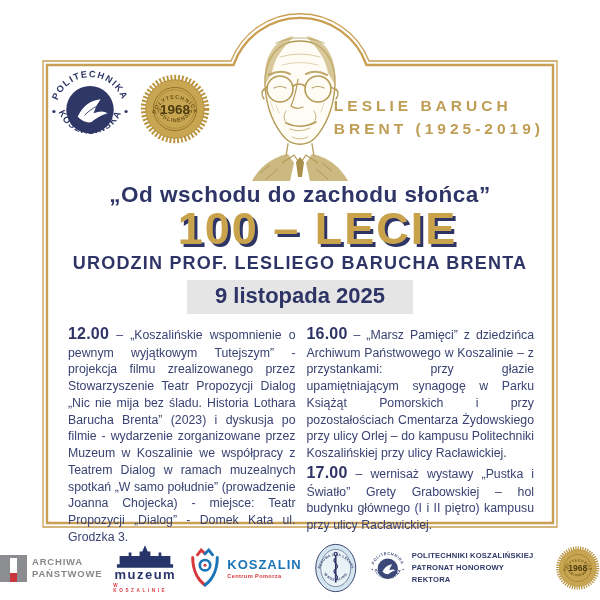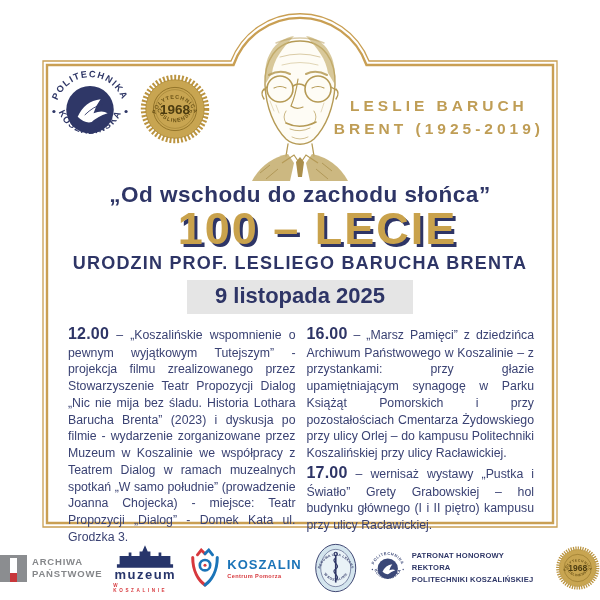--- a/index.html
+++ b/index.html
@@ -6,21 +6,21 @@
   html,body { width:600px; height:600px; background:#ffffff; font-family:"Liberation Sans",sans-serif; overflow:hidden; }
   .poster { position:relative; width:600px; height:600px; background:#fff; }
 
   .frame { position:absolute; left:0; top:0; width:600px; height:600px; }
 
   .logo-pk-top   { position:absolute; left:46px;  top:64px;  width:88px; height:88px; }
   .seal-top      { position:absolute; left:139px; top:73px;  width:72px; height:72px; }
   .portrait-wrap { position:absolute; left:236px; top:22px;  width:128px; height:160px; }
   .portrait-wrap svg { width:100%; height:100%; }
 
-  .person { position:absolute; right:56px; top:94px; text-align:center;
+  .person { position:absolute; right:56px; top:94px; text-align:left;
             color:#bf9d55; font-weight:700; font-size:15.5px; letter-spacing:4px; line-height:1.5; }
 
   .center-line { position:absolute; left:42px; right:42px; text-align:center; color:#2e3566; }
   .quote      { top:182px; font-size:22.5px; font-weight:700; letter-spacing:.5px;text-align:center; }
   .main-title { top:203px; font-size:45px; font-weight:700; color:#c9a24c; letter-spacing:2px;
                 text-shadow:3px 3px 0 #2e3566;padding-left:35px; }
   .subtitle   { top:253px; font-size:18px; font-weight:700; letter-spacing:1.2px; }
   .badge-row  { top:280px; }
   .badge { display:inline-block; background:#e5e5e5; color:#2e3566; font-weight:700;
            font-size:22px; padding:3px 28px 5px 28px; }
@@ -222,22 +222,22 @@
         <circle cx="9" cy="54" r="1.8" fill="#3b4878"></circle>
         <circle cx="91" cy="54" r="1.8" fill="#3b4878"></circle>
         <text font-size="10.5" font-weight="bold" letter-spacing="1.5" fill="#3b4878">
           <textPath href="#pk2t" startOffset="50%" text-anchor="middle">POLITECHNIKA</textPath>
         </text>
         <text font-size="10.5" font-weight="bold" letter-spacing="1.5" fill="#3b4878">
           <textPath href="#pk2b" startOffset="50%" text-anchor="middle">KOSZALIŃSKA</textPath>
         </text>
       </svg>
       <div class="pat-text">
+        <div>POLITECHNIKI KOSZALIŃSKIEJ</div>
         <div>PATRONAT HONOROWY REKTORA</div>
-        <div>POLITECHNIKI KOSZALIŃSKIEJ</div>
       </div>
     </div>
 
     <svg width="46" height="46" viewBox="0 0 80 80">
       <defs>
         <path id="s2t" d="M 19 44 A 22 22 0 0 1 61 44"></path>
         <path id="s2b" d="M 20 40 A 21 21 0 0 0 60 40"></path>
       </defs>
       <circle cx="40" cy="40" r="35" fill="none" stroke="#bb9440" stroke-width="6" stroke-dasharray="2.2 2"></circle>
       <circle cx="40" cy="40" r="32.5" fill="#c8a551" stroke="#a8842f" stroke-width="0.8"></circle>

